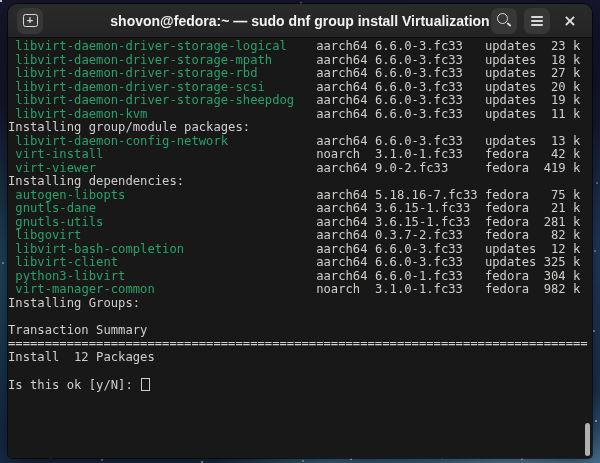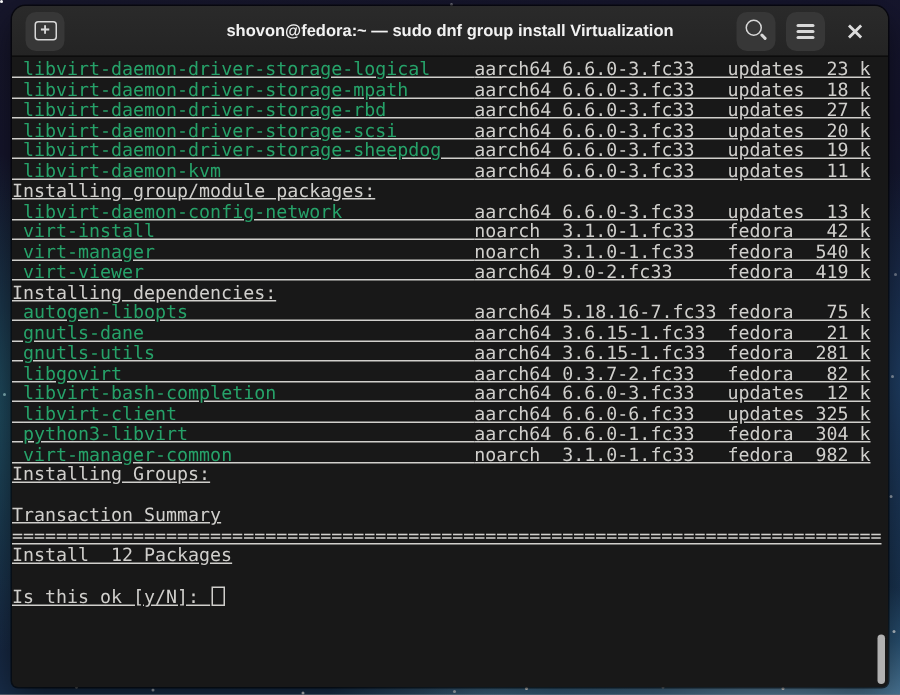--- a/index.html
+++ b/index.html
@@ -38,21 +38,21 @@
     display:flex;align-items:center;position:relative;padding:0 9px;
   }
   .tb-btn{
     width:26px;height:26px;border:none;border-radius:7px;background:#373737;
     display:flex;align-items:center;justify-content:center;padding:0;cursor:pointer;
   }
   .tb-btn.flat{background:transparent;}
   .tb-right{margin-left:auto;display:flex;align-items:center;gap:7px;}
   .win-title{
     position:absolute;left:50%;transform:translateX(-50%);
-    color:#f2f2f2;font-weight:bold;font-size:11px;white-space:nowrap;
+    color:#f2f2f2;font-weight:bold;font-size:14px;white-space:nowrap;
   }
   
   .ntbox{width:13px;height:11px;border:1.5px solid #d8d8d8;border-radius:2.5px;
     display:flex;align-items:center;justify-content:center;}
   .ntbox span{color:#d8d8d8;font-size:11px;font-weight:bold;line-height:0;margin-top:-1px;}
   
   .mag{position:relative;width:9px;height:9px;border:1.7px solid #d8d8d8;border-radius:50%;display:inline-block;margin:-2px 2px 2px -2px;}
   .mag::after{content:"";position:absolute;width:2px;height:5px;background:#d8d8d8;
     transform:rotate(-45deg);right:-3px;bottom:-4px;border-radius:1px;}
   
@@ -60,21 +60,21 @@
     box-shadow:0 -4px 0 #d8d8d8,0 4px 0 #d8d8d8;}
   .close-glyph{color:#dcdcdc;font-size:16px;font-weight:bold;line-height:1;font-family:"DejaVu Sans",sans-serif;}
   
   .term{
     position:absolute;left:0;top:34px;right:0;bottom:0;
     padding:2px 0 0 0;
     font-family:"DejaVu Sans Mono","Liberation Mono",monospace;
     font-size:12.2px;line-height:13.5px;color:var(--fg,#d0cfcc);
     overflow:hidden;
   }
-  .tl{white-space:pre;min-height:13.5px;text-decoration:underline;}
+  .tl{white-space:pre;min-height:13.5px;}
   .pkg{color:var(--pkg,#26a269);}
   .cursor{display:inline-block;width:7px;height:11px;border:1px solid var(--fg,#d0cfcc);
     vertical-align:-2px;margin-left:1px;}
   .sb-thumb{position:absolute;right:2px;bottom:2px;width:5px;height:33px;border-radius:3px;
     background:rgba(205,205,205,.85);}
 </style>
 </head>
 <body>
 
 <div class="stars"></div>
@@ -103,29 +103,28 @@
   <div class="term" id="term">
       <div class="tl"><span> </span><span class="pkg">libvirt-daemon-driver-storage-logical    </span><span>aarch64 6.6.0-3.fc33   updates  23 k</span></div>
       <div class="tl"><span> </span><span class="pkg">libvirt-daemon-driver-storage-mpath      </span><span>aarch64 6.6.0-3.fc33   updates  18 k</span></div>
       <div class="tl"><span> </span><span class="pkg">libvirt-daemon-driver-storage-rbd        </span><span>aarch64 6.6.0-3.fc33   updates  27 k</span></div>
       <div class="tl"><span> </span><span class="pkg">libvirt-daemon-driver-storage-scsi       </span><span>aarch64 6.6.0-3.fc33   updates  20 k</span></div>
       <div class="tl"><span> </span><span class="pkg">libvirt-daemon-driver-storage-sheepdog   </span><span>aarch64 6.6.0-3.fc33   updates  19 k</span></div>
       <div class="tl"><span> </span><span class="pkg">libvirt-daemon-kvm                       </span><span>aarch64 6.6.0-3.fc33   updates  11 k</span></div>
       <div class="tl"><span>Installing group/module packages:</span></div>
       <div class="tl"><span> </span><span class="pkg">libvirt-daemon-config-network            </span><span>aarch64 6.6.0-3.fc33   updates  13 k</span></div>
       <div class="tl"><span> </span><span class="pkg">virt-install                             </span><span>noarch  3.1.0-1.fc33   fedora   42 k</span></div>
-      <div class="tl"><span> </span><span class="pkg">virt-manager                             </span><span>noarch  3.1.0-1.fc33   fedora  540 k</span></div>
       <div class="tl"><span> </span><span class="pkg">virt-viewer                              </span><span>aarch64 9.0-2.fc33     fedora  419 k</span></div>
       <div class="tl"><span>Installing dependencies:</span></div>
       <div class="tl"><span> </span><span class="pkg">autogen-libopts                          </span><span>aarch64 5.18.16-7.fc33 fedora   75 k</span></div>
       <div class="tl"><span> </span><span class="pkg">gnutls-dane                              </span><span>aarch64 3.6.15-1.fc33  fedora   21 k</span></div>
       <div class="tl"><span> </span><span class="pkg">gnutls-utils                             </span><span>aarch64 3.6.15-1.fc33  fedora  281 k</span></div>
       <div class="tl"><span> </span><span class="pkg">libgovirt                                </span><span>aarch64 0.3.7-2.fc33   fedora   82 k</span></div>
       <div class="tl"><span> </span><span class="pkg">libvirt-bash-completion                  </span><span>aarch64 6.6.0-3.fc33   updates  12 k</span></div>
-      <div class="tl"><span> </span><span class="pkg">libvirt-client                           </span><span>aarch64 6.6.0-6.fc33   updates 325 k</span></div>
+      <div class="tl"><span> </span><span class="pkg">libvirt-client                           </span><span>aarch64 6.6.0-3.fc33   updates 325 k</span></div>
       <div class="tl"><span> </span><span class="pkg">python3-libvirt                          </span><span>aarch64 6.6.0-1.fc33   fedora  304 k</span></div>
       <div class="tl"><span> </span><span class="pkg">virt-manager-common                      </span><span>noarch  3.1.0-1.fc33   fedora  982 k</span></div>
       <div class="tl"><span>Installing Groups:</span></div>
       <div class="tl"><span></span></div>
       <div class="tl"><span>Transaction Summary</span></div>
       <div class="tl"><span>===============================================================================</span></div>
       <div class="tl"><span>Install  12 Packages</span></div>
       <div class="tl"><span></span></div>
       <div class="tl"><span>Is this ok [y/N]: </span><span class="cursor"></span></div>
     </div>

